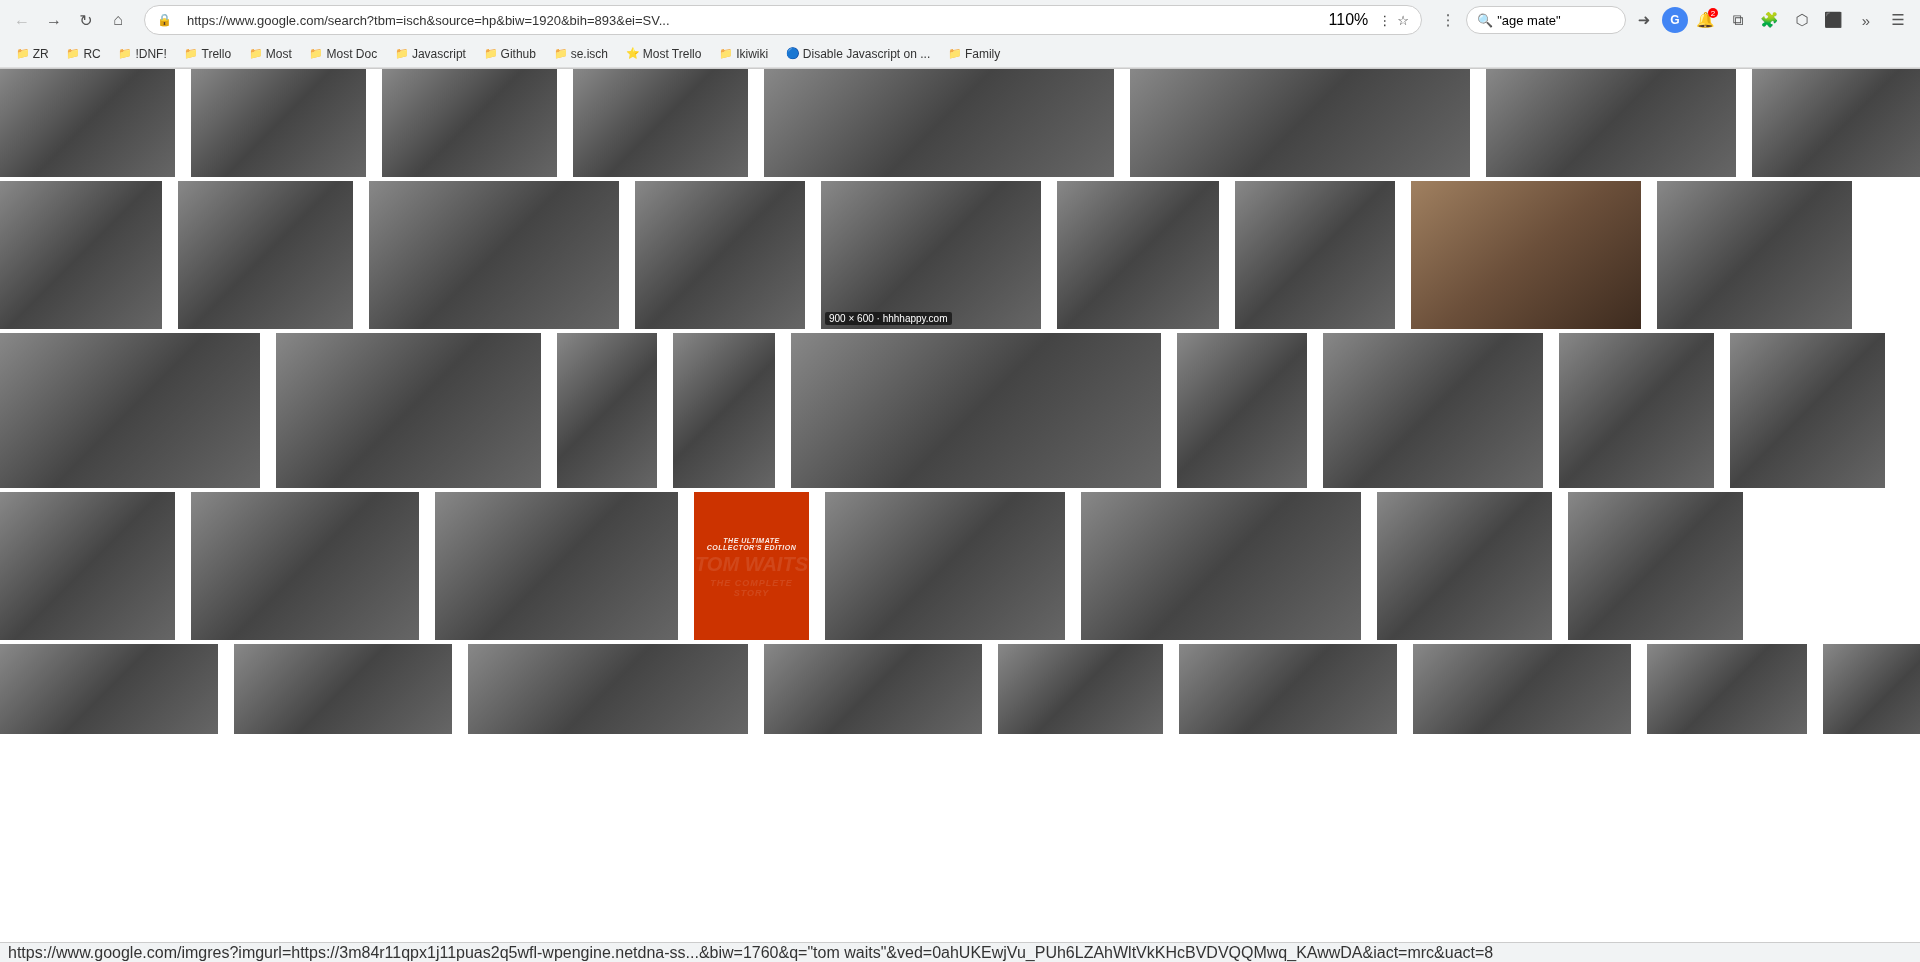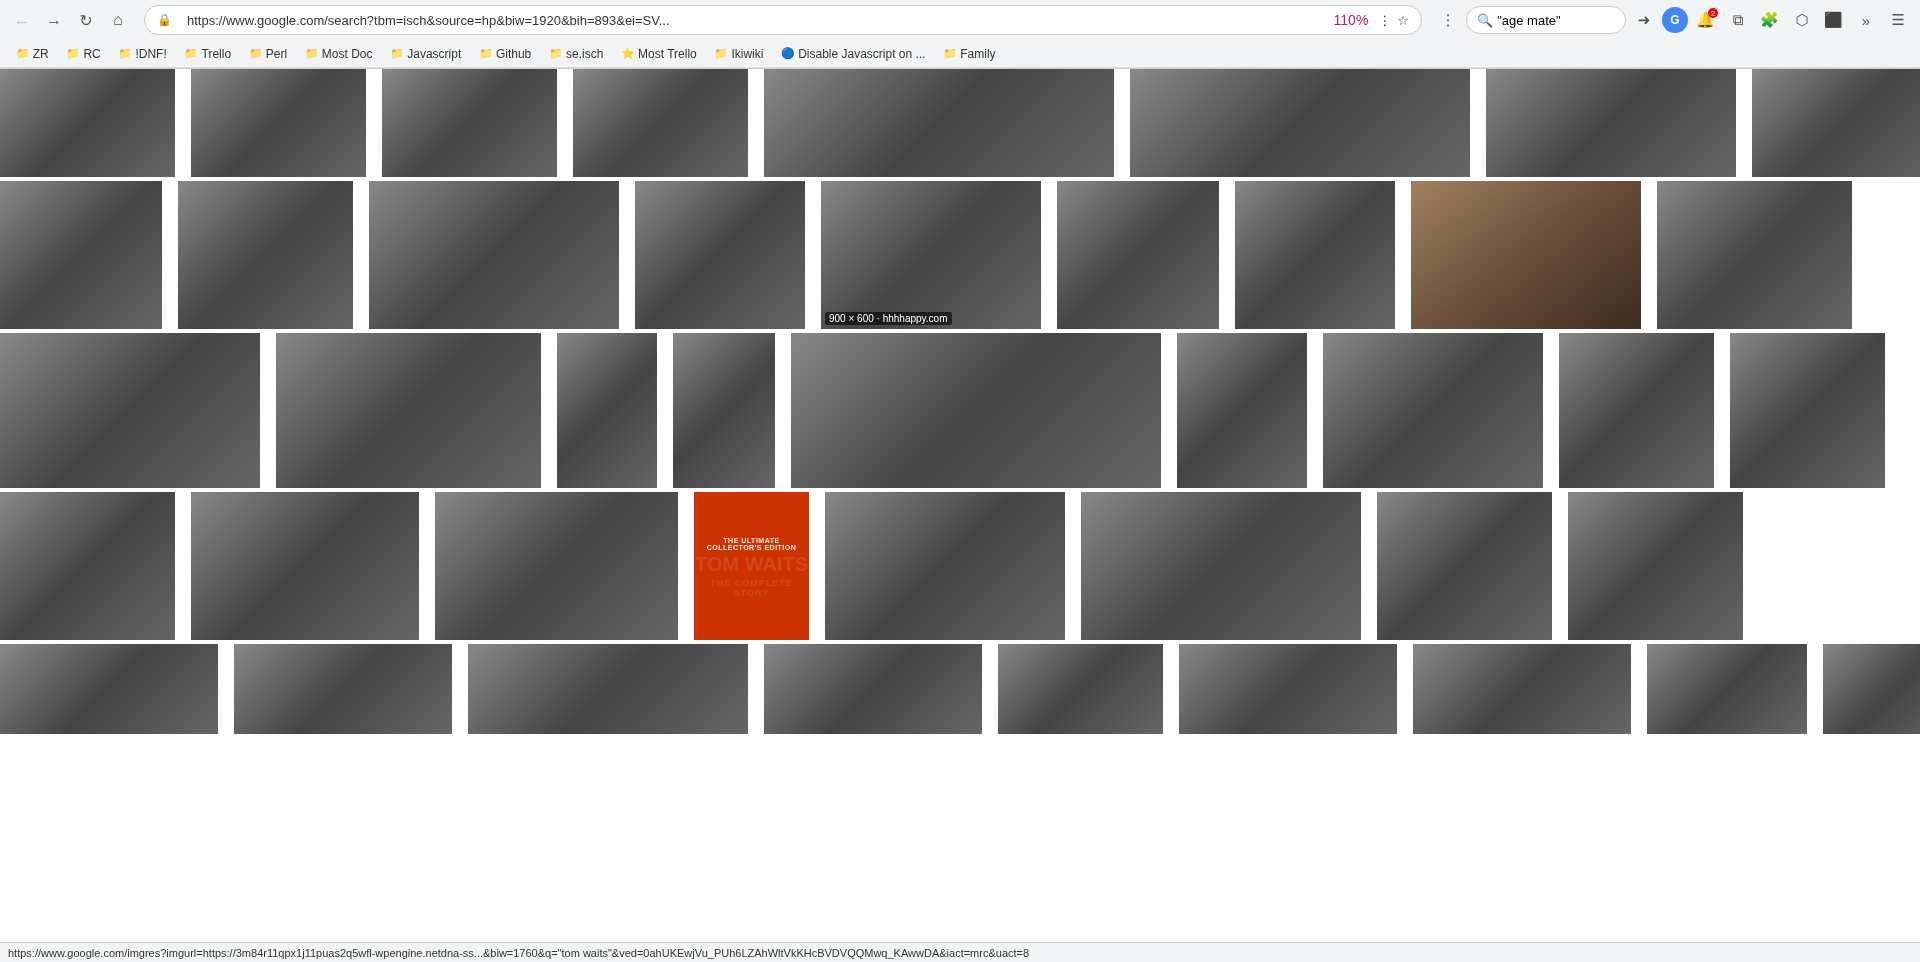--- a/index.html
+++ b/index.html
@@ -42,21 +42,21 @@
       height: 30px;
       padding: 0 12px;
       gap: 6px;
       font-size: 13px;
       color: #333;
       margin: 0 8px;
     }
 
     .lock-icon { color: #555; font-size: 12px; }
     .address-text { flex: 1; font-size: 13px; color: #333; padding-left: 9px; }
-    .zoom-level { font-size: 14px; color: #be185d; padding: 0 4px; }
+    .zoom-level { font-size: 16px; color: #000000; padding: 0 4px; }
 
     .search-box {
       display: flex; align-items: center;
       background: #fff;
       border: 1px solid #ccc;
       border-radius: 20px;
       height: 28px;
       padding: 0 10px;
       gap: 4px;
       font-size: 13px;
@@ -149,20 +149,21 @@
     .magazine-cover {
       background: #cc3300 !important;
       display: flex;
       flex-direction: column;
       align-items: center;
       justify-content: center;
       color: #fff;
       font-weight: bold;
       font-size: 14px;
       text-align: center;
+      font-style: italic;
     }
     .magazine-cover .mag-title {
       font-size: 20px;
       font-weight: 900;
       line-height: 1.1;
       text-transform: uppercase;
     }
     .magazine-cover .mag-sub {
       font-size: 9px;
       text-transform: uppercase;
@@ -175,21 +176,21 @@
       position: fixed;
       bottom: 0;
       left: 0;
       width: 100%;
       height: 20px;
       background: #f1f3f4;
       border-top: 1px solid #ccc;
       display: flex;
       align-items: center;
       padding: 0 8px;
-      font-size: 11px;
+      font-size: 16px;
       color: #333;
     }
 
     
     .avatar-btn {
       width: 26px; height: 26px;
       border-radius: 50%;
       display: flex; align-items: center; justify-content: center;
       font-size: 12px; font-weight: bold;
       cursor: pointer;
@@ -249,21 +250,21 @@
     <div class="bookmark-item">
       <span class="bookmark-icon">📁</span>
       <span>!DNF!</span>
     </div>
     <div class="bookmark-item">
       <span class="bookmark-icon">📁</span>
       <span>Trello</span>
     </div>
     <div class="bookmark-item">
       <span class="bookmark-icon">📁</span>
-      <span>Perl</span>
+      <span>Most</span>
     </div>
     <div class="bookmark-item">
       <span class="bookmark-icon">📁</span>
       <span>Most Doc</span>
     </div>
     <div class="bookmark-item">
       <span class="bookmark-icon">📁</span>
       <span>Javascript</span>
     </div>
     <div class="bookmark-item">

